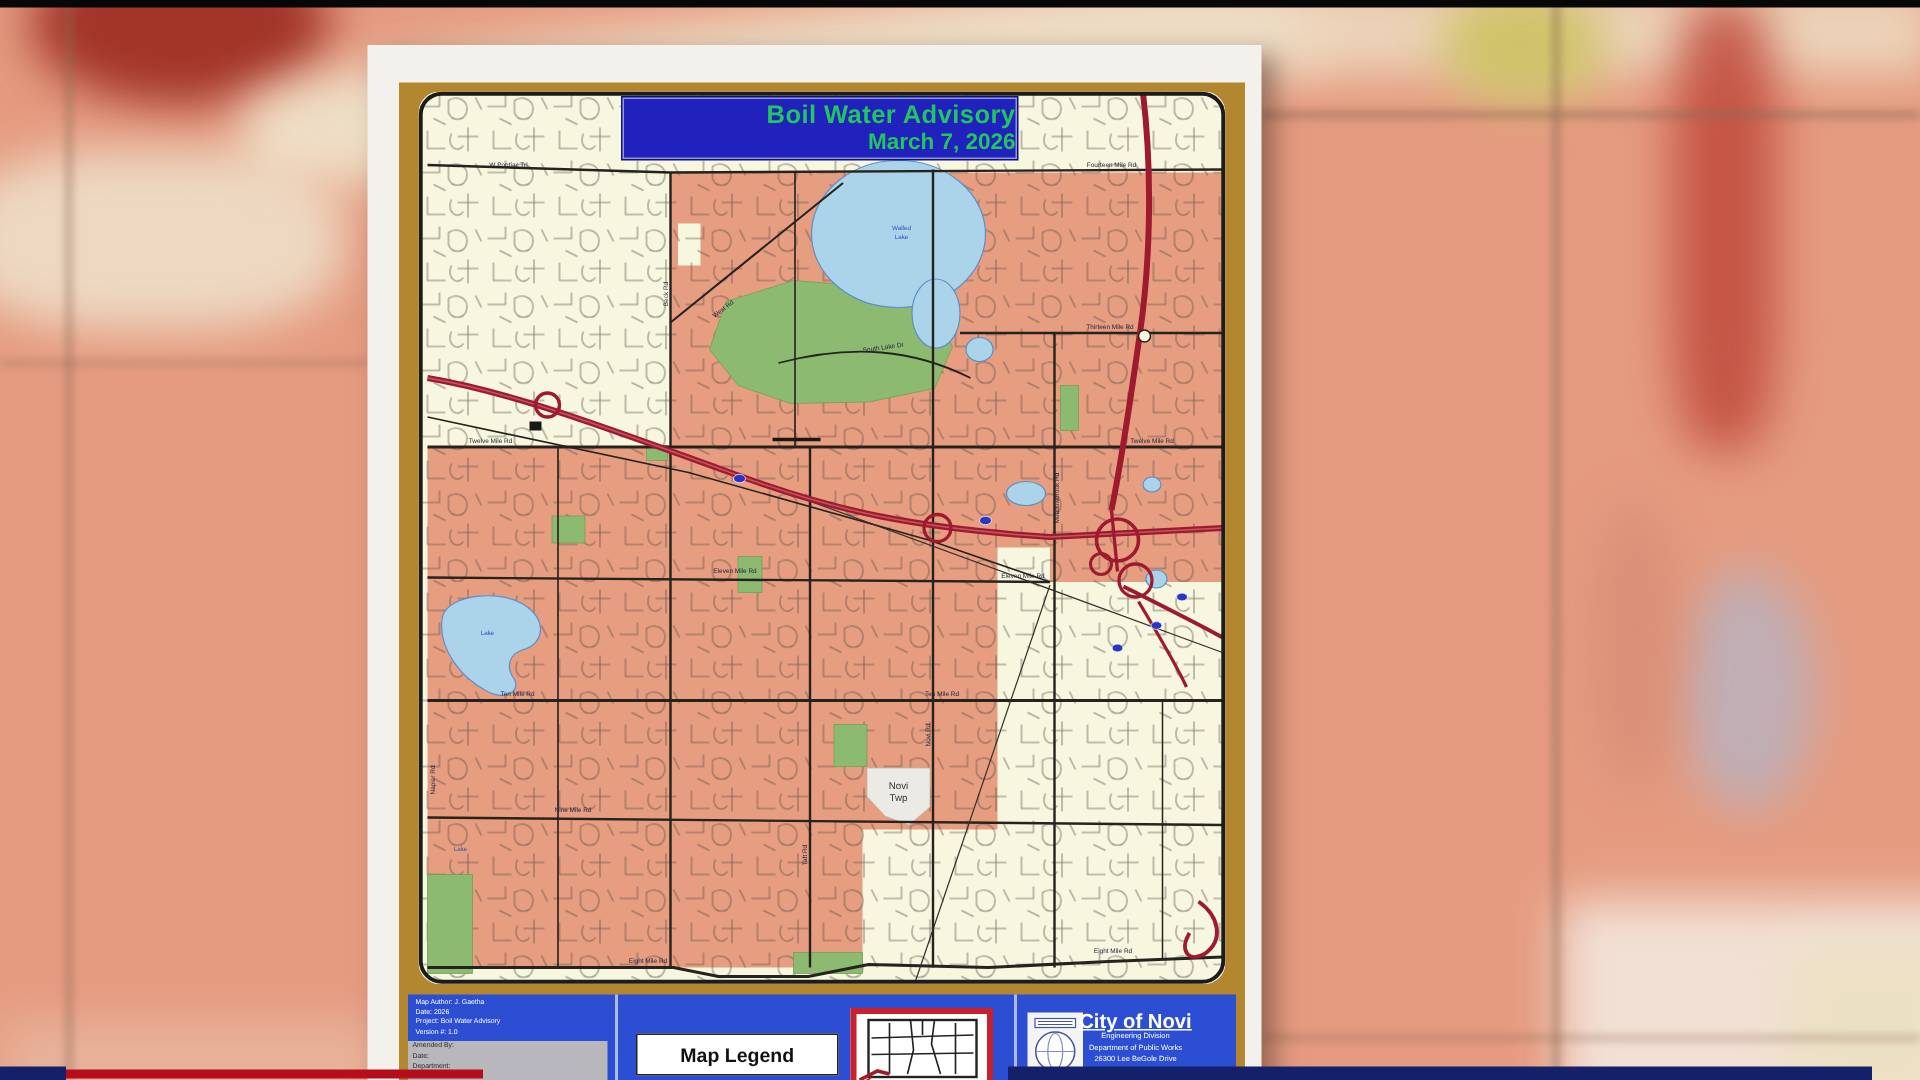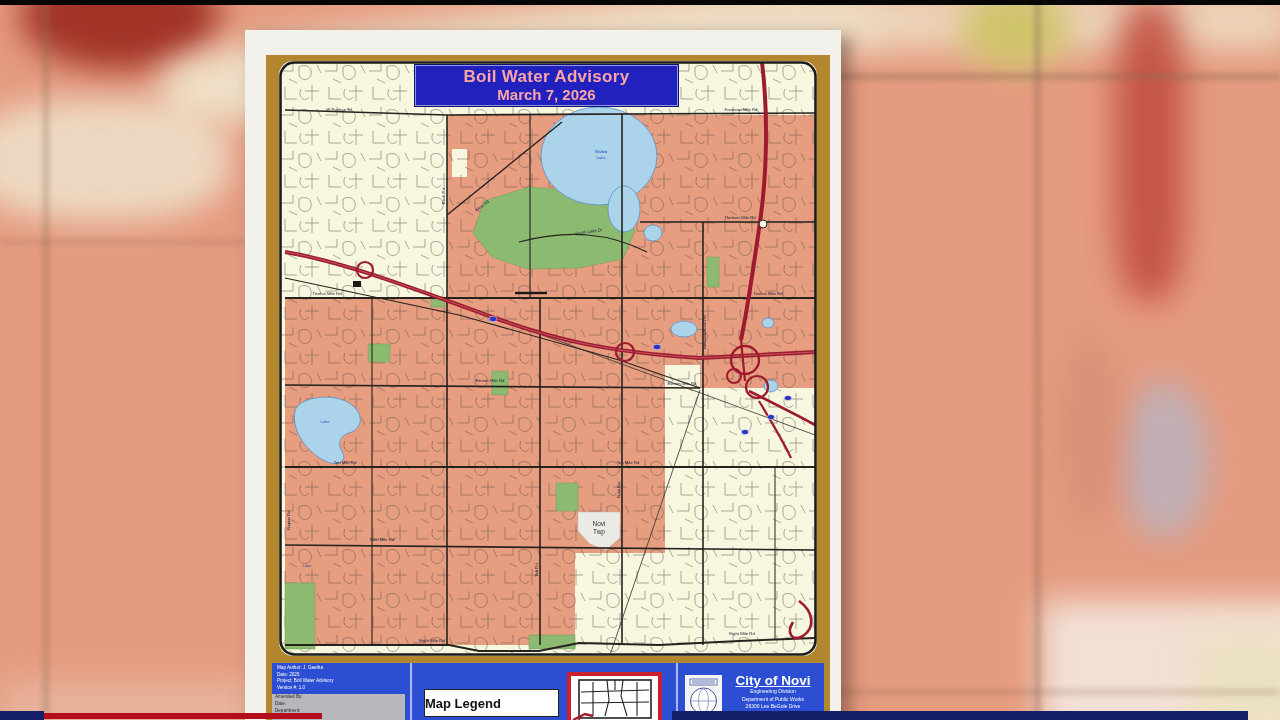--- a/index.html
+++ b/index.html
@@ -9,40 +9,40 @@
   #bg{position:absolute;inset:0;overflow:hidden;}
   .blob{position:absolute;filter:blur(16px);}
   .gridline{position:absolute;filter:blur(3px);background:#8c6a55;opacity:.55;}
   #top-black-strip{position:absolute;left:0;top:0;width:1280px;height:5px;background:#070707;}
   
   #doc{position:absolute;left:245px;top:30px;width:596px;height:690px;
        background:#f3f1ec;overflow:hidden;box-shadow:9px 6px 16px rgba(80,50,40,.5);}
   #gold{position:absolute;left:21px;top:25px;width:564px;height:665px;background:#b3872f;}
   #map-wrap{position:absolute;left:34px;top:31px;width:538px;height:595px;}
   #title-box{position:absolute;left:170px;top:35px;width:261px;height:39px;
-      background:#2121bd;border:1px solid #8f97e0;color:#fca5a5;text-align:center;
+      background:#2121bd;border:1px solid #8f97e0;color:#22c55e;text-align:center;
       display:flex;flex-direction:column;justify-content:center;line-height:1.1;
-      box-shadow:0 0 0 1px #11116e;}
+      box-shadow:0 0 0 1px #11116e;align-items:flex-end;}
   #title-box .t1{font-size:17px;font-weight:bold;letter-spacing:.3px;}
   #title-box .t2{font-size:15px;font-weight:bold;}
   
   #panel{position:absolute;left:27px;top:633px;width:552px;height:62px;background:#2b4ed2;}
   #author-block{position:absolute;left:2px;top:2px;width:133px;height:58px;background:#2b4ed2;}
   #author-block .ln{font-size:4.6px;color:#fff;line-height:1.45;padding-left:3px;white-space:nowrap;}
   #amended-block{position:absolute;left:0px;top:31px;width:133px;height:29px;background:#b7b7bc;}
   #amended-block .ln{font-size:4.6px;color:#2a2a2a;line-height:1.5;padding-left:3px;}
   .vdivider{position:absolute;top:0;width:2px;height:62px;background:#cdd4f2;opacity:.8;}
   #legend-box{position:absolute;left:152px;top:26px;width:133px;height:26px;background:#fff;
-      border:1px solid #222;display:flex;align-items:center;justify-content:flex-start;}
+      border:1px solid #222;display:flex;align-items:center;justify-content:center;}
   #legend-box span{font-size:13px;font-weight:bold;color:#111;}
   #inset{position:absolute;left:295px;top:9px;width:95px;height:55px;background:#fff;
       border:4px solid #c8202c;box-sizing:border-box;}
   #seal-box{position:absolute;left:413px;top:12px;width:37px;height:46px;background:#f4f4f4;
       display:flex;align-items:center;justify-content:center;}
-  #agency{position:absolute;left:452px;top:10px;width:98px;text-align:center;color:#fff;}
+  #agency{position:absolute;left:436px;top:10px;width:98px;text-align:center;color:#fff;}
   #agency .name{font-size:13.5px;font-weight:bold;text-decoration:underline;white-space:nowrap;}
   #agency .sub{font-size:5px;line-height:1.5;white-space:nowrap;}
   
   #bar-left-navy{position:absolute;left:0;top:711px;width:44px;height:9px;background:#15206b;z-index:30;}
   #bar-red{position:absolute;left:44px;top:713px;width:278px;height:6px;background:#b60d1c;z-index:30;}
   #bar-right-navy{position:absolute;left:672px;top:711px;width:576px;height:9px;background:#15206b;z-index:30;}
   
   .road-lbl{font-size:4.3px;fill:#23233f;font-family:"Liberation Sans",sans-serif;}
   .lake-lbl{font-size:4.2px;fill:#2b50b8;font-family:"Liberation Sans",sans-serif;}
   .twp-lbl{font-size:6.5px;fill:#33332e;font-family:"Liberation Sans",sans-serif;}

